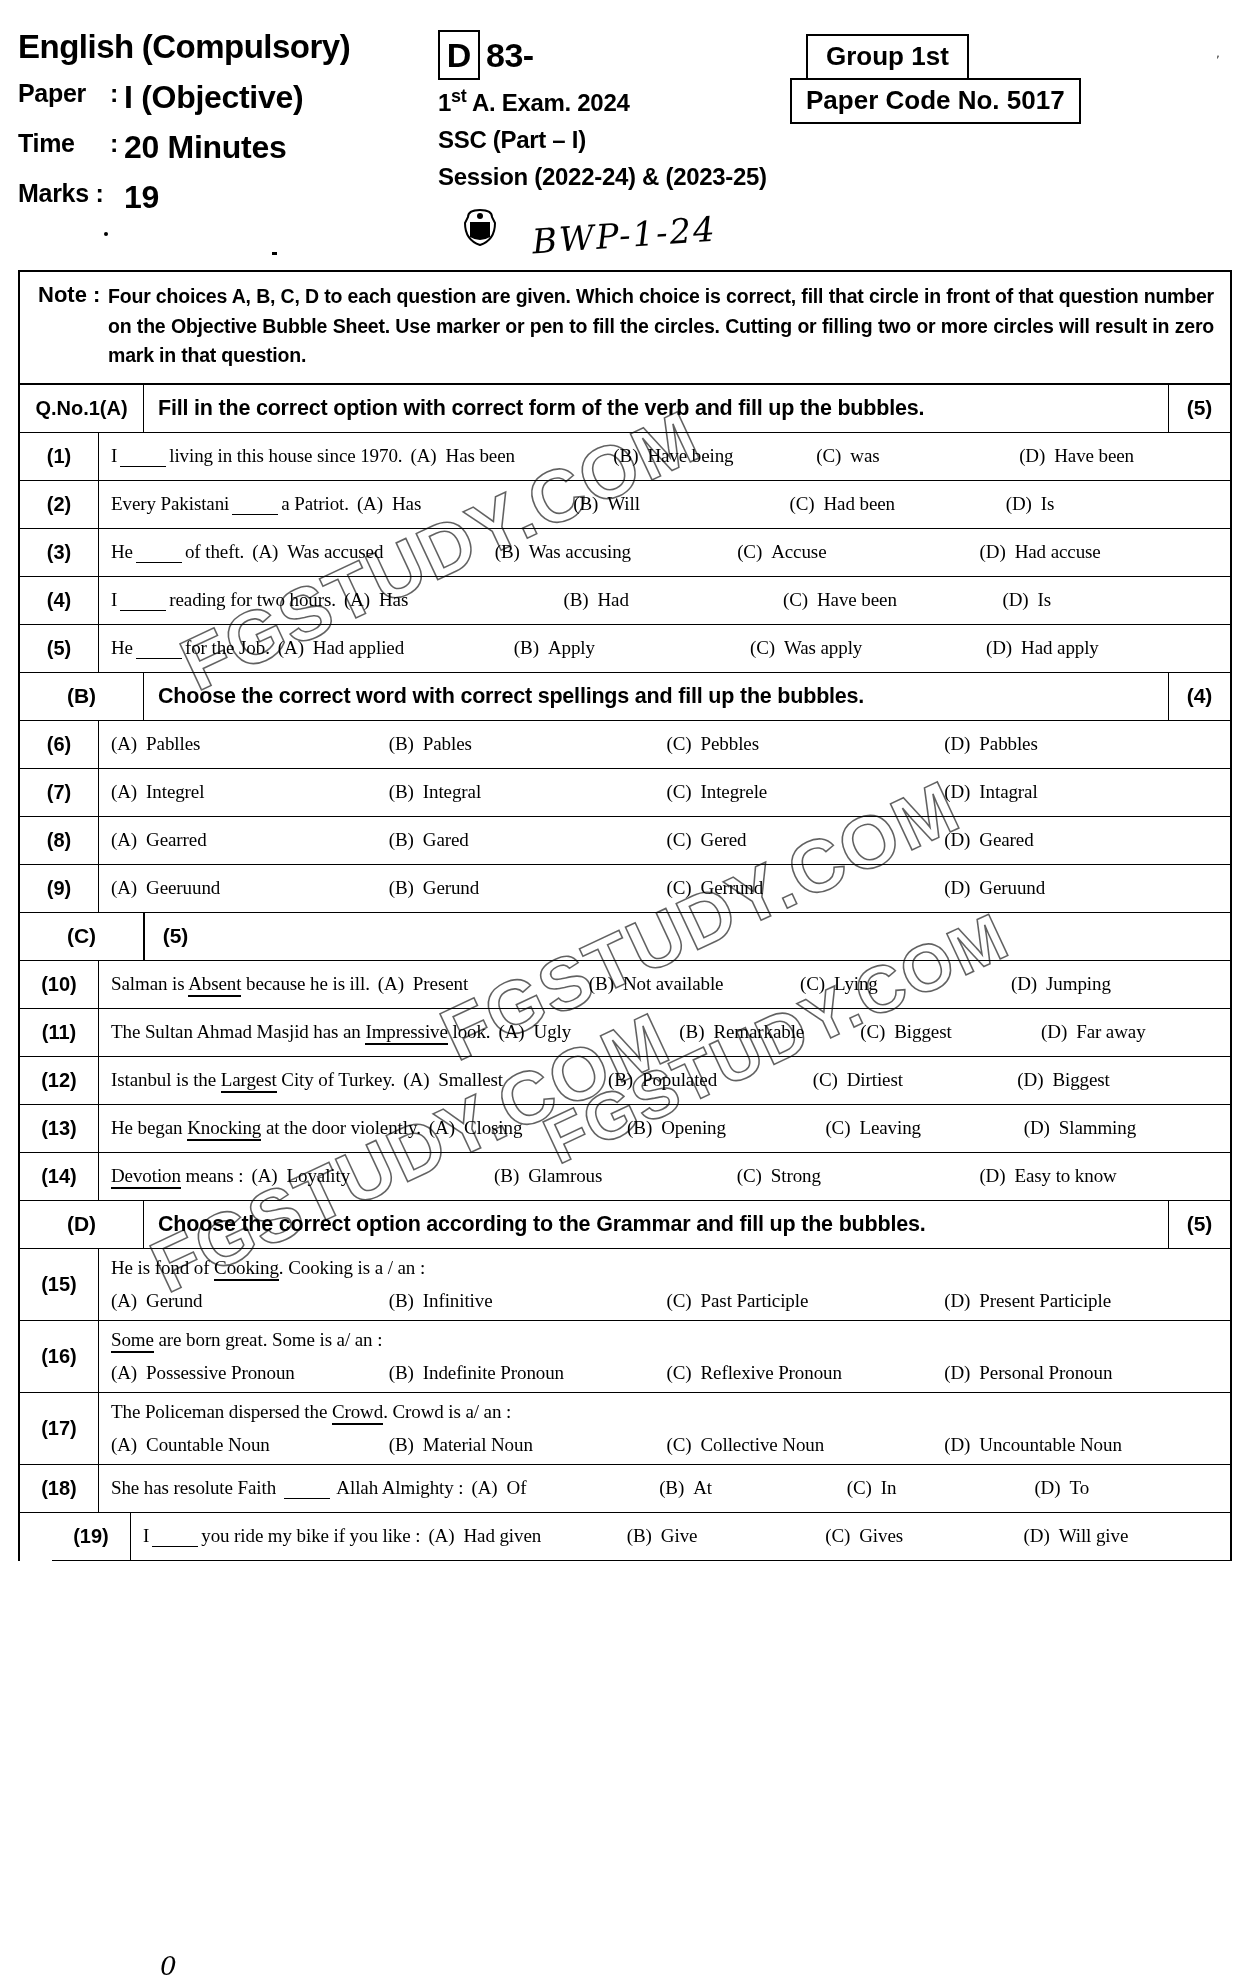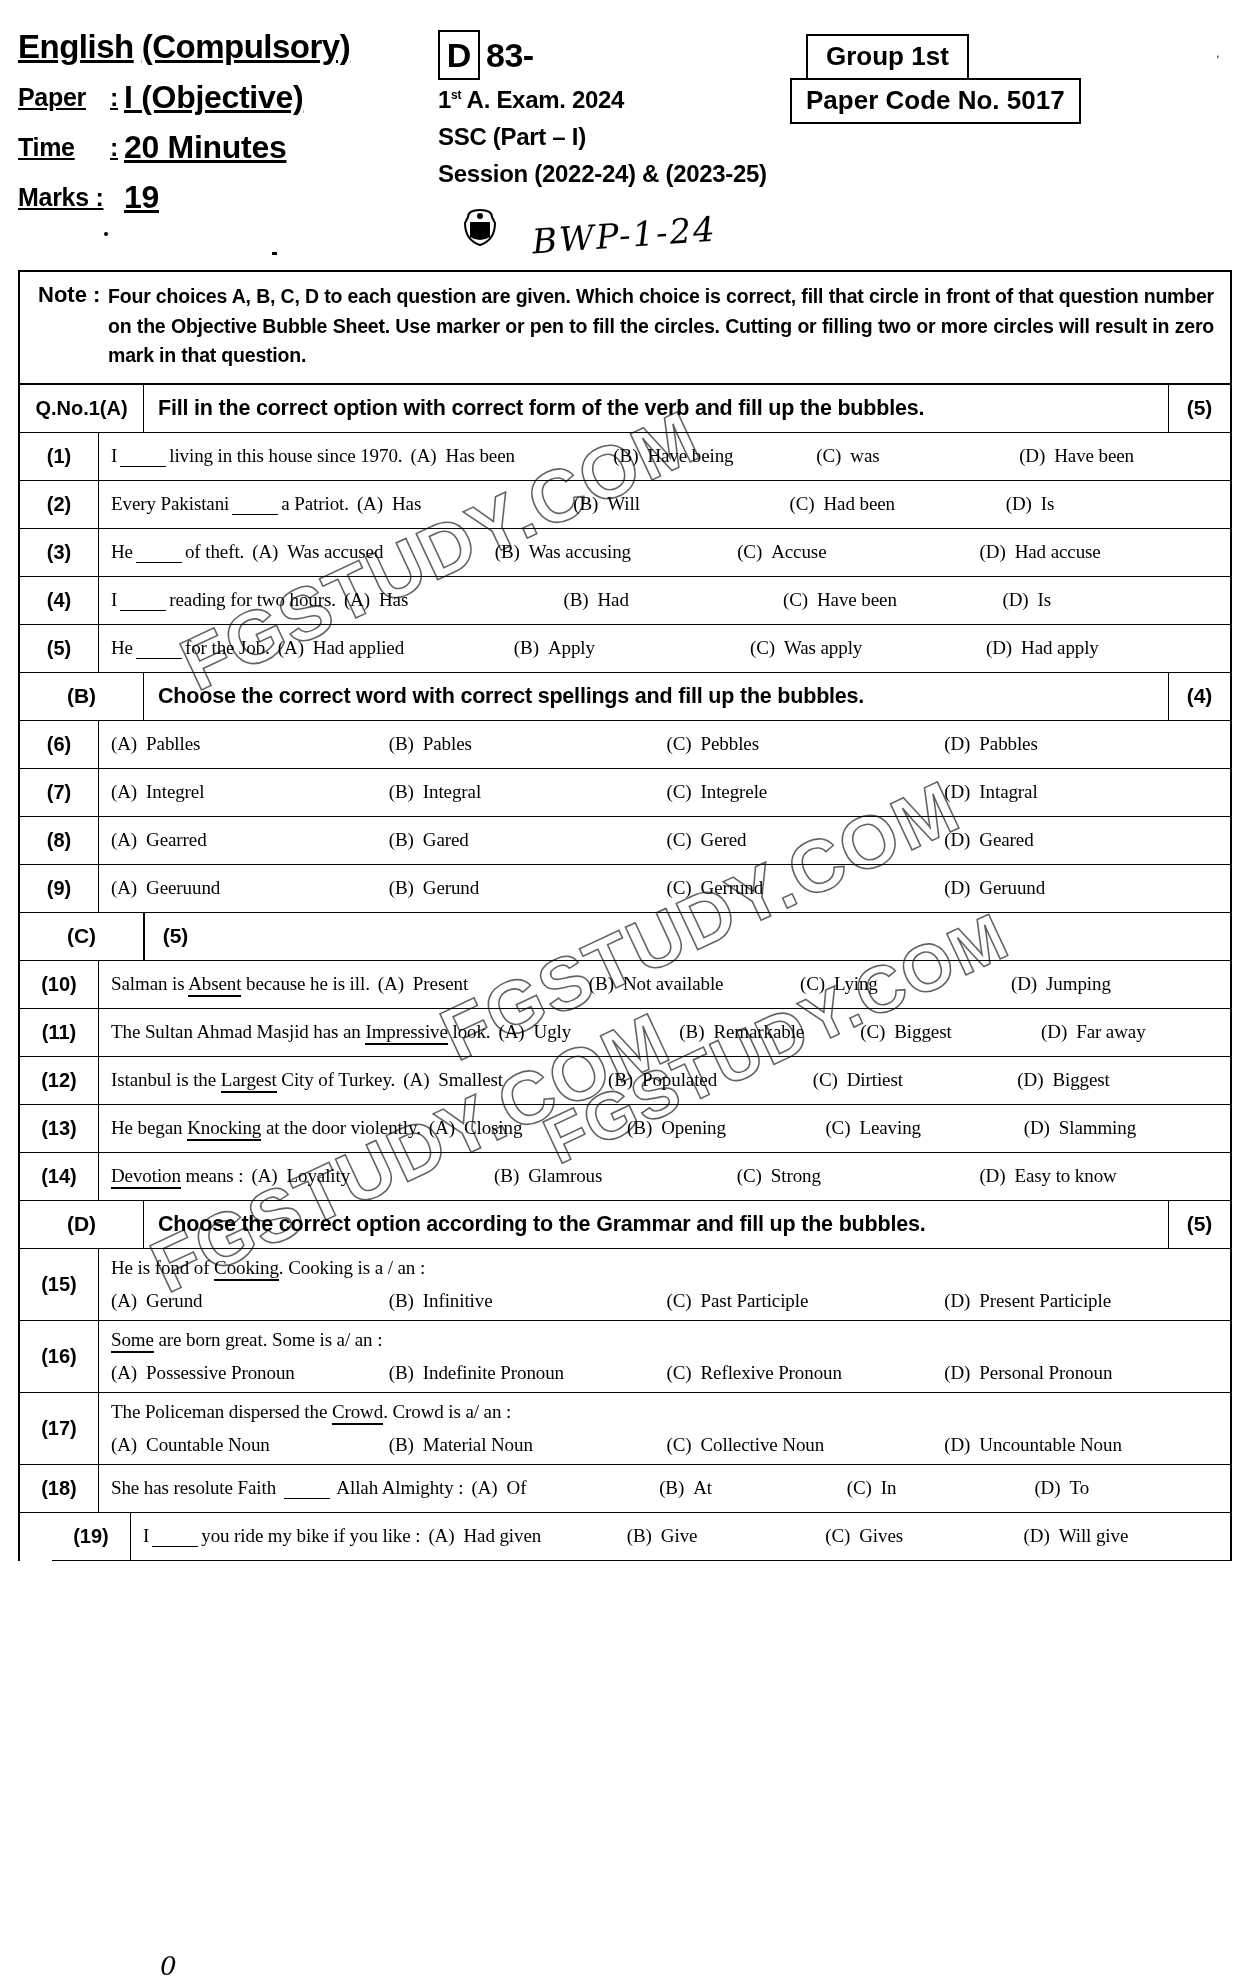--- a/index.html
+++ b/index.html
@@ -24,24 +24,23 @@
     display: flex;
     align-items: flex-start;
   }
   .hdr-left {
     width: 420px;
     font-family: "Liberation Sans", sans-serif;
     font-weight: bold;
   }
   .hdr-left .line {
     display: flex;
-    align-items: center;
+    align-items: flex-start;
     margin-bottom: 13px;
     letter-spacing: -0.3px;
-    text-decoration: underline;
   }
   .hdr-title {
     font-size: 33px;
     letter-spacing: -0.5px;
   }
   .lbl { display: inline-block; width: 92px; font-size: 25px; }
   .colon { width: 14px; display: inline-block; font-size: 25px;}
   .val { font-size: 32px; }
 
   .hdr-mid {
@@ -54,21 +53,21 @@
   .dbox-row { display: flex; align-items: center; margin-bottom: 6px; }
   .dbox {
     border: 2px solid #000;
     width: 42px; height: 50px;
     display: flex; align-items: center; justify-content: center;
     font-size: 34px; line-height: 1;
     margin-right: 6px;
   }
   .dnum { font-size: 34px; letter-spacing: -0.5px; }
   .mid-line { font-size: 24px; margin-bottom: 9px; letter-spacing: -0.3px; }
-  .mid-line sup { font-size: 12px; }
+  .mid-line sup { font-size: 18px; }
 
   .hdr-right {
     flex: 1;
     position: relative;
     padding-top: 6px;
   }
   .grp-box {
     border: 2px solid #000;
     display: inline-block;
     padding: 5px 18px 6px 18px;

